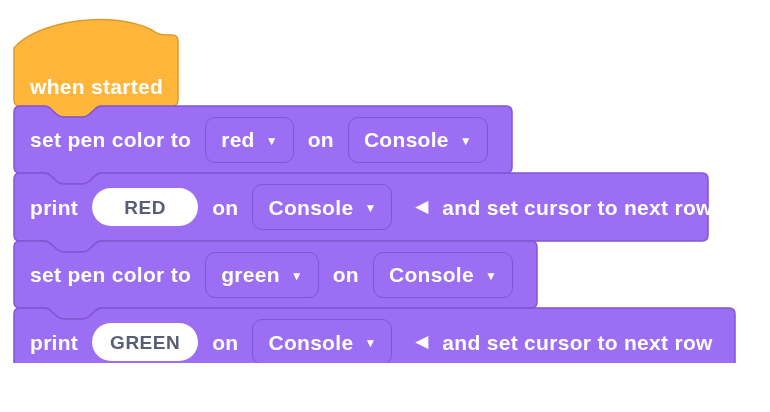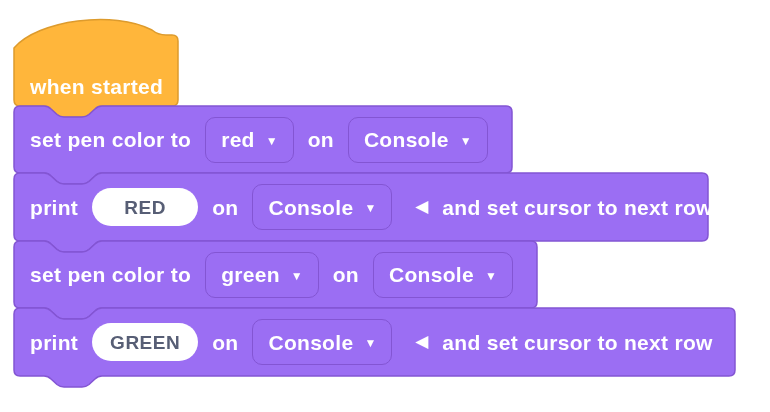--- a/index.html
+++ b/index.html
@@ -1,21 +1,21 @@
 <!DOCTYPE html>
 <html style="--workspace-bg: #ffffff; --event-fill: #ffb63b; --event-stroke: #dd9b2d; --command-fill: #9b6ef3; --command-stroke: #8355d3; --block-text: #ffffff; --dropdown-border: #8355d3; --value-input-bg: #ffffff; --value-input-text: #575e75;"><head>
 <meta charset="utf-8">
 <style>
   html,body{margin:0;padding:0;}
   body{
     width:770px;height:412px;
     font-family:"Liberation Sans",sans-serif;
     background:#ffffff;
   }
-  .workspace{position:relative;width:770px;height:412px;overflow:hidden;background:var(--workspace-bg,#fff);}
+  .workspace{position:relative;width:770px;height:363px;overflow:hidden;background:var(--workspace-bg,#fff);}
   .block{position:absolute;}
   .block > svg{position:absolute;left:0;top:0;overflow:visible;}
   .row{
     position:relative;display:flex;align-items:center;gap:14px;
     height:100%;padding:0 14px 0 16px;white-space:nowrap;
   }
   .lbl{
     color:var(--block-text,#fff);font-weight:bold;font-size:21px;
     letter-spacing:.3px;line-height:1;
   }

